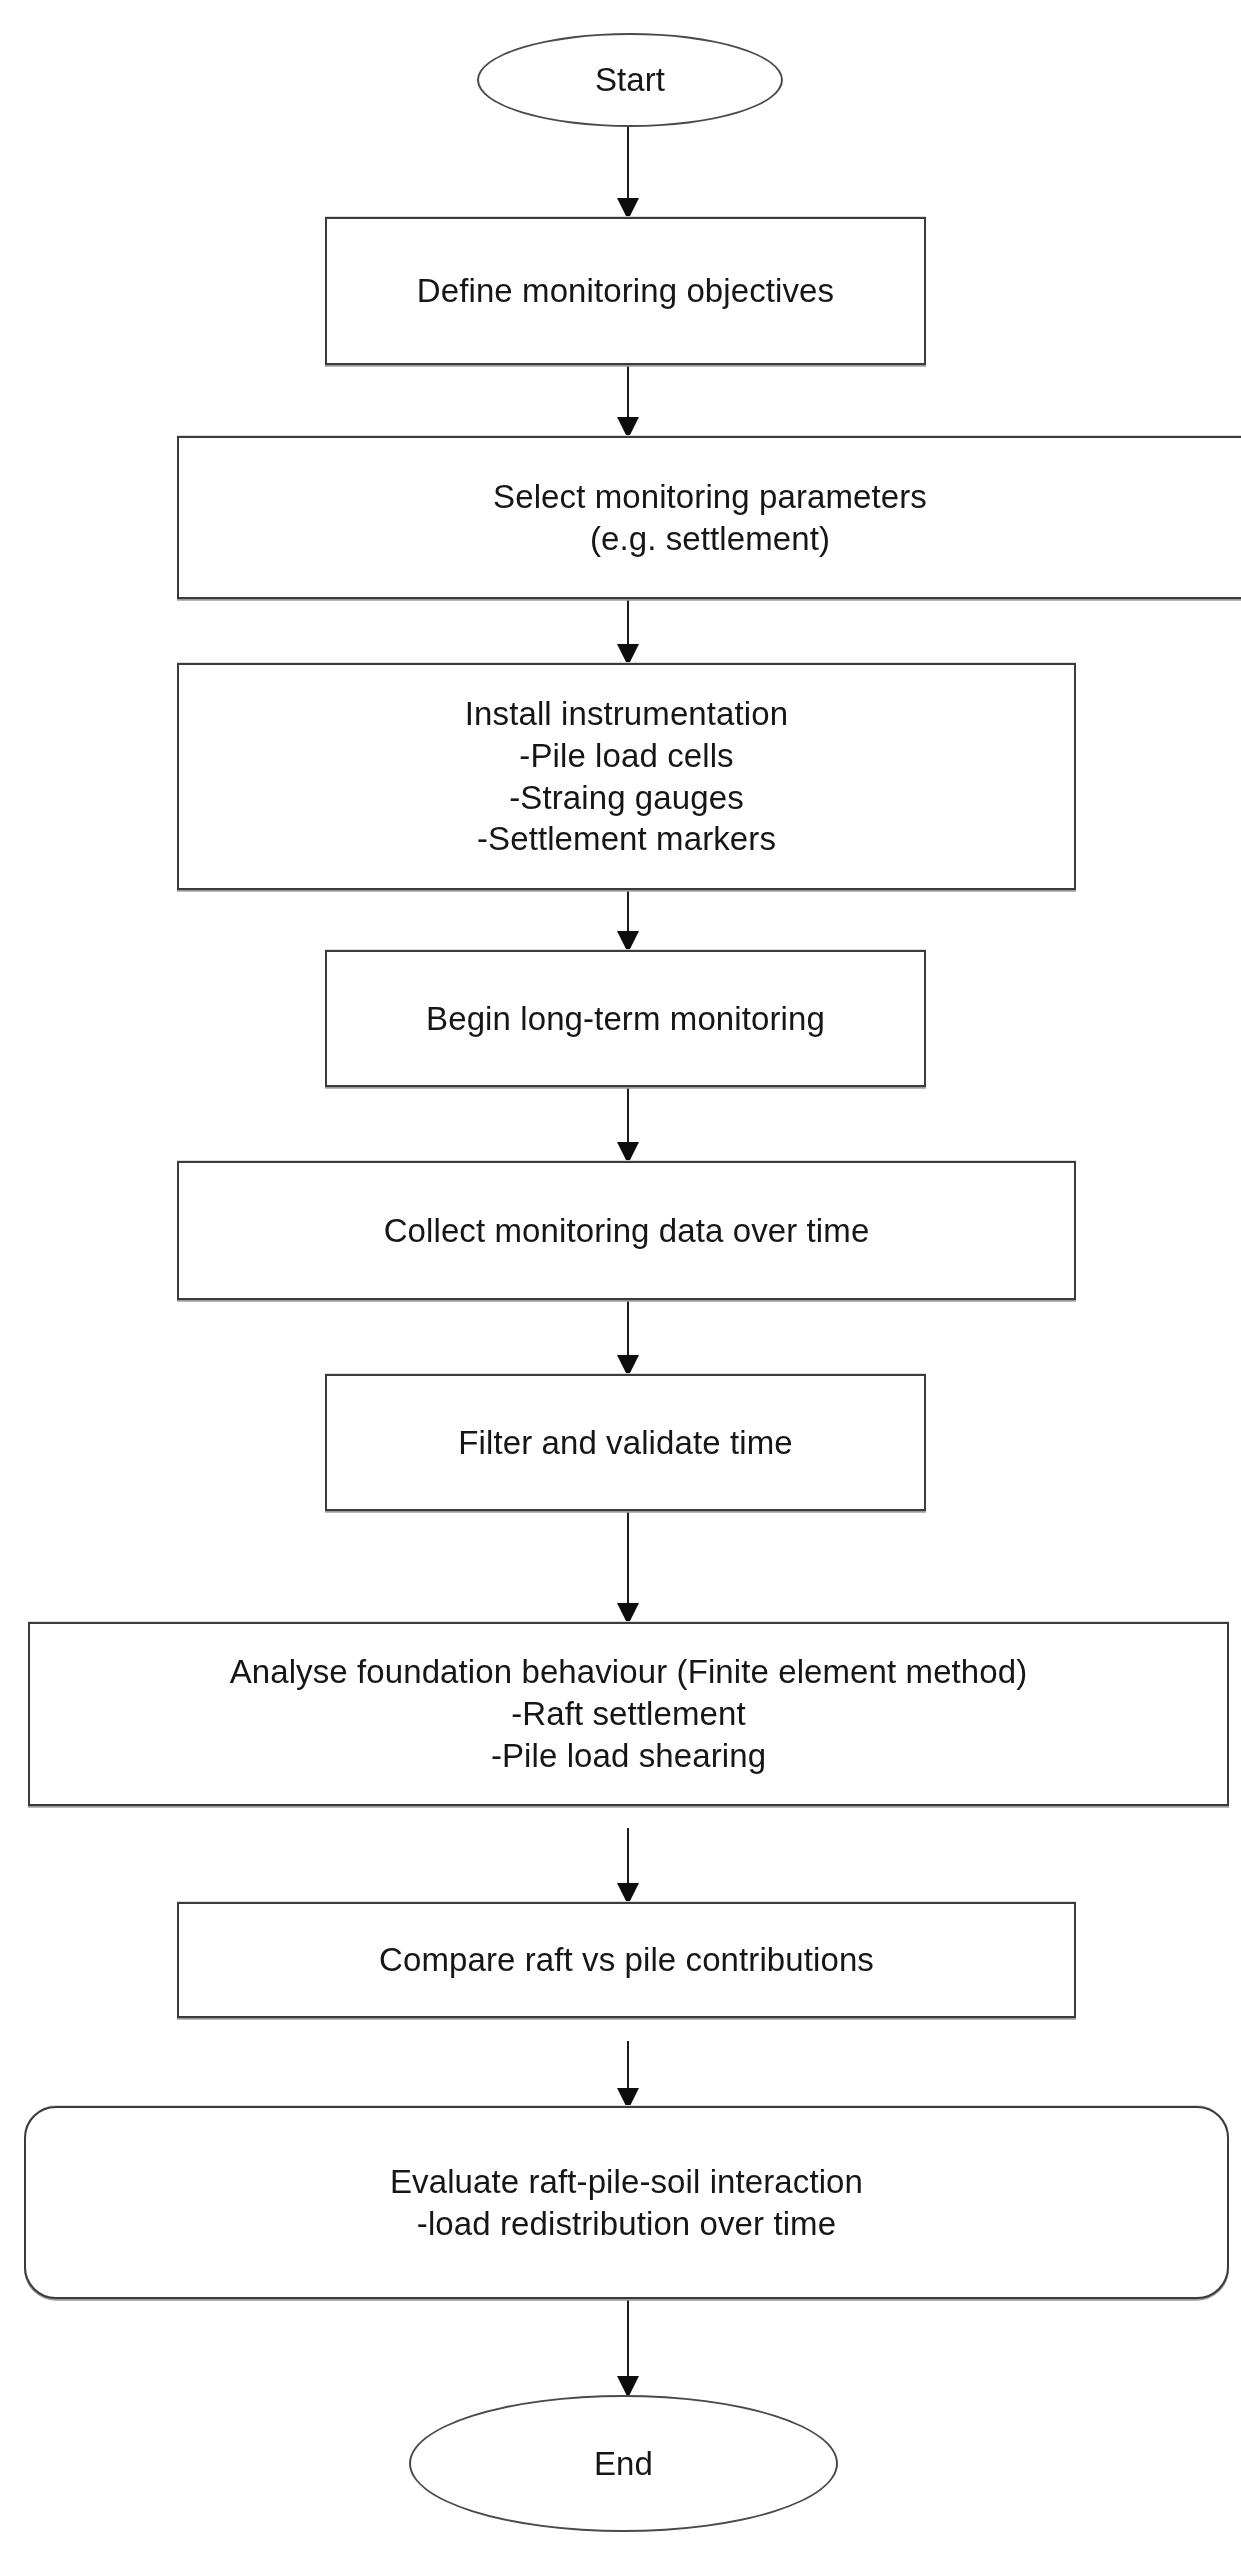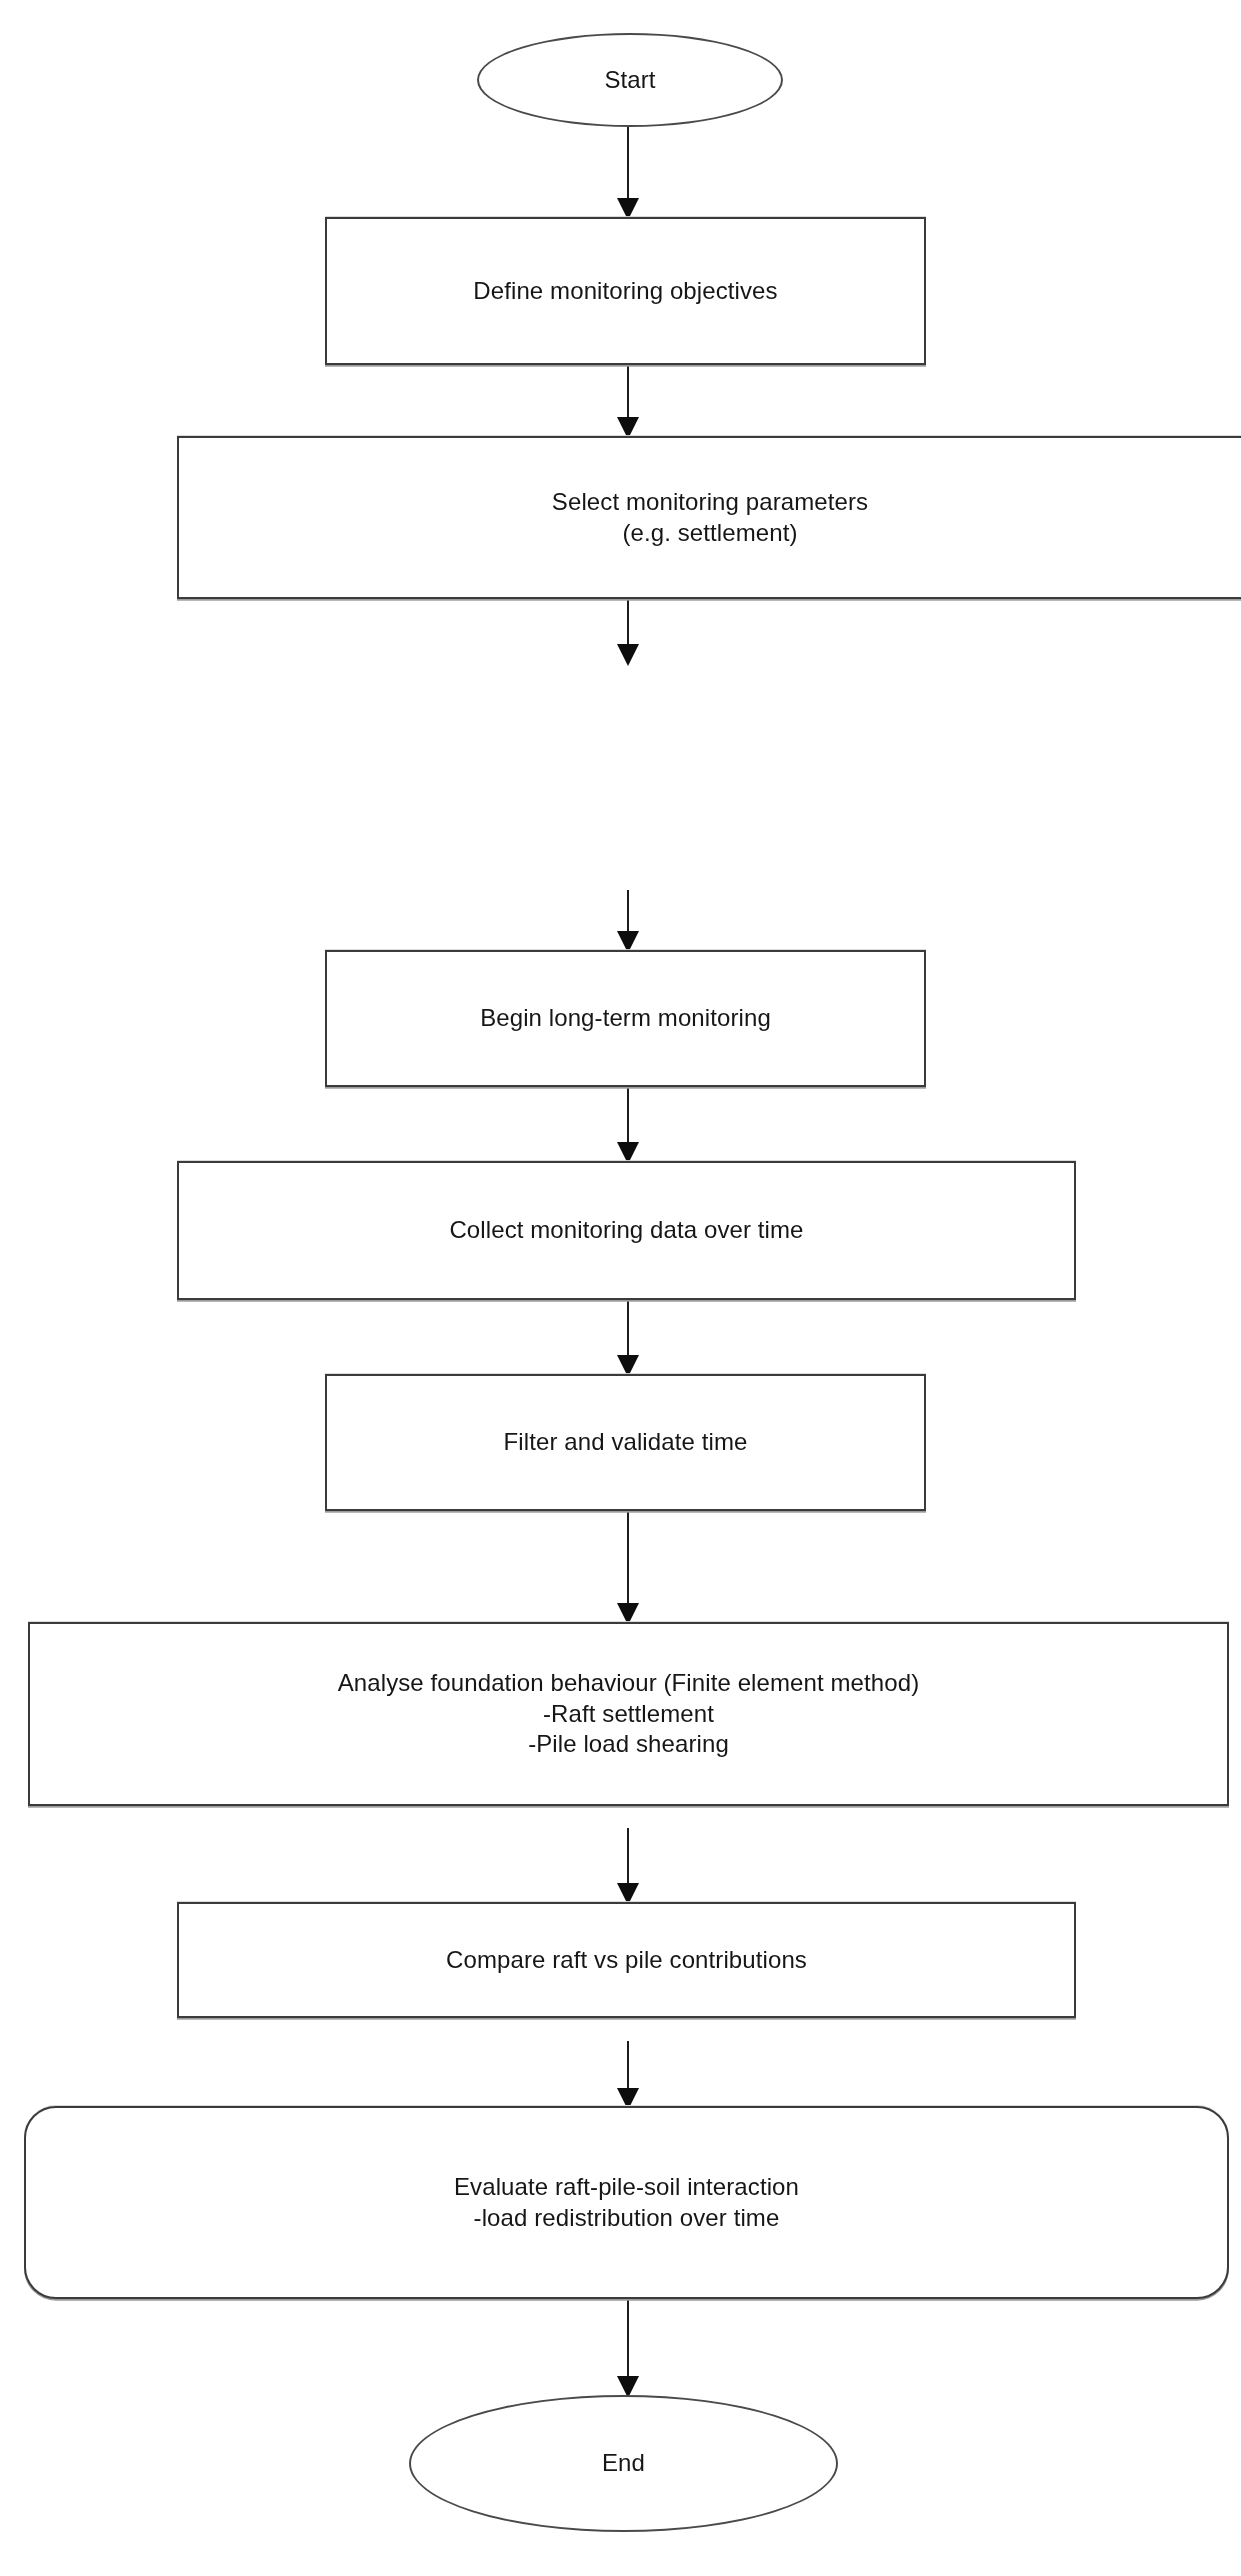--- a/index.html
+++ b/index.html
@@ -23,21 +23,21 @@
   
   .node {
     position: absolute;
     box-sizing: border-box;
     display: flex;
     flex-direction: column;
     justify-content: center;
     text-align: center;
     background: #ffffff;
     color: #161616;
-    font-size: 24px;
+    font-size: 33px;
     line-height: 1.27;
     letter-spacing: 0.1px;
   }
 
   .node.process {
     border: 2.6px solid #3b3b3b;
     box-shadow: 0 1.7px 0 0 #9a9a9a, 0 -0.9px 0 0 #d8d8d8;
   }
 
   .node.terminator {
@@ -93,20 +93,26 @@
     <div class="node terminator" style="left: 477px; top: 33px; width: 306px; height: 94px;">
       <span class="line">Start</span>
     </div>
     <div class="node process" style="left: 325px; top: 217px; width: 601px; height: 148px;">
       <span class="line">Define monitoring objectives</span>
     </div>
     <div class="node process" style="left: 177px; top: 436px; width: 1066px; height: 163px;">
       <span class="line">Select monitoring parameters</span>
       <span class="line">(e.g. settlement)</span>
     </div>
+    <div class="node process" style="left: 177px; top: 663px; width: 899px; height: 227px;">
+      <span class="line">Install instrumentation</span>
+      <span class="line">-Pile load cells</span>
+      <span class="line">-Straing gauges</span>
+      <span class="line">-Settlement markers</span>
+    </div>
     <div class="node process" style="left: 325px; top: 950px; width: 601px; height: 137px;">
       <span class="line">Begin long-term monitoring</span>
     </div>
     <div class="node process" style="left: 177px; top: 1161px; width: 899px; height: 139px;">
       <span class="line">Collect monitoring data over time</span>
     </div>
     <div class="node process" style="left: 325px; top: 1374px; width: 601px; height: 137px;">
       <span class="line">Filter and validate time</span>
     </div>
     <div class="node process" style="left: 28px; top: 1622px; width: 1201px; height: 184px;">

